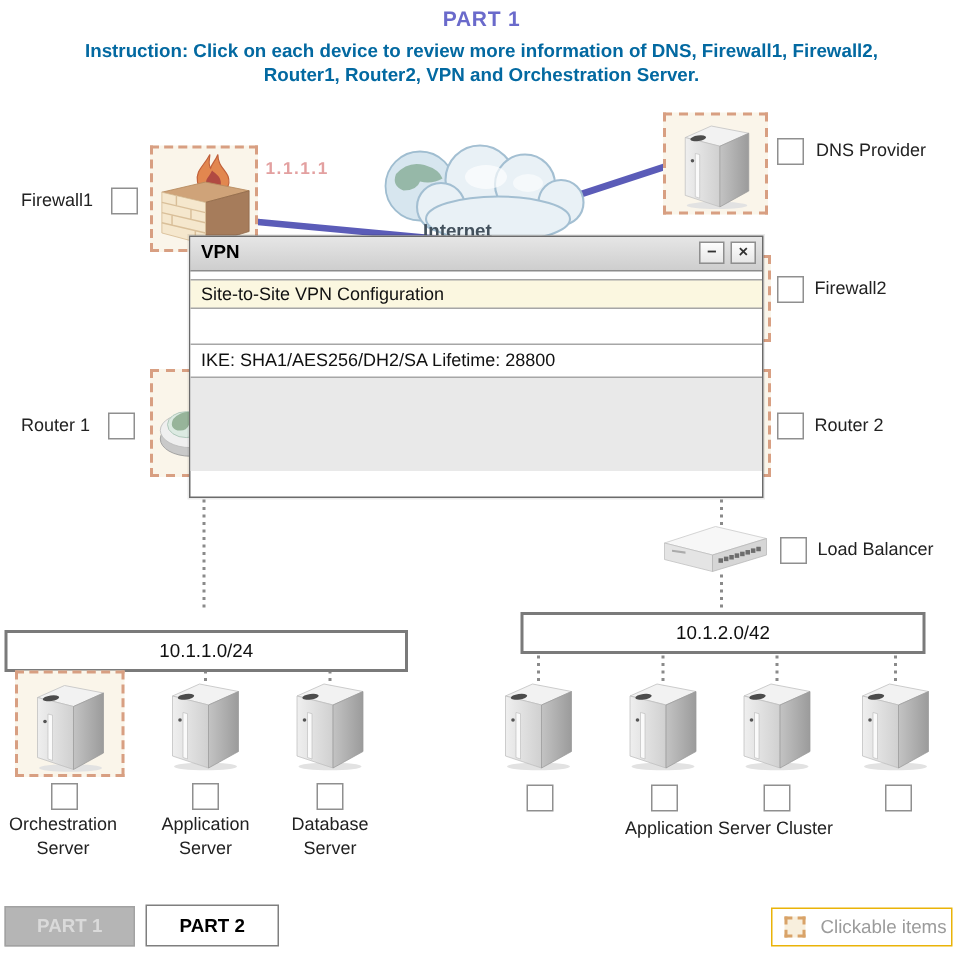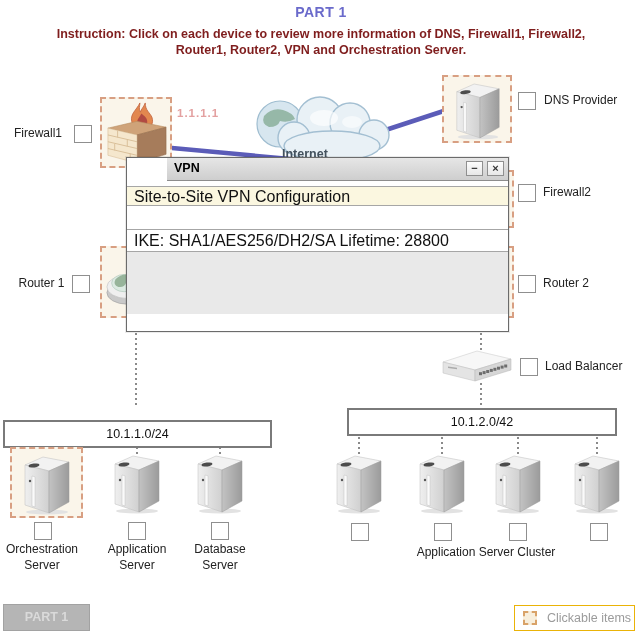--- a/index.html
+++ b/index.html
@@ -1,39 +1,39 @@
 <!DOCTYPE html>
 <html><head>
 <meta charset="utf-8">
 <style>
   html,body{margin:0;padding:0;background:#fff;}
   #stage{position:relative;width:642px;height:638px;background:#fff;overflow:hidden;
          font-family:"Liberation Sans",sans-serif;color:#1a1a1a;}
   .abs{position:absolute;}
   
   .title{top:4px;left:0;width:642px;text-align:center;font-size:14px;font-weight:bold;color:#6a6acb;letter-spacing:.5px;}
-  .instruction{top:27px;left:31px;width:580px;text-align:center;font-size:12.5px;font-weight:bold;color:#7f1d1d;line-height:1.25;}
+  .instruction{top:27px;left:31px;width:580px;text-align:center;font-size:12.5px;font-weight:bold;color:#0369a1;line-height:1.25;}
   
   .lbl{font-size:12px;color:#222;white-space:nowrap;}
   .cb{width:16px;height:16px;background:#fff;border:1px solid #8f8f8f;}
   .dashbox{border:2px dashed #d89f82;background:#faf5ea;box-sizing:border-box;}
   .ip{font-size:11.5px;font-weight:bold;color:#e3a0a0;letter-spacing:1px;}
   .bar{height:28px;background:#fff;border:2px solid #7a7a7a;box-sizing:border-box;
        text-align:center;font-size:12.5px;line-height:24px;color:#111;}
   .srvlbl{font-size:12px;color:#222;text-align:center;line-height:1.3;}
   
   #vpn{left:126px;top:157px;width:383px;height:175px;background:#fff;border:1px solid #6b6b6b;
        box-sizing:border-box;z-index:10;box-shadow:0 0 0 1px rgba(0,0,0,.08);}
   #vpn .tbar{position:relative;height:22px;background:linear-gradient(#e6e6e6,#cecece);
-       border-bottom:1px solid #8c8c8c;margin-left:40px;}
+       border-bottom:1px solid #8c8c8c;}
   #vpn .tbar .t{position:absolute;left:7px;top:3px;font-size:12.5px;font-weight:bold;color:#000;}
   .winbtn{position:absolute;top:3px;width:17px;height:15px;background:linear-gradient(#fdfdfd,#e7e7e7);
        border:1px solid #8f8f8f;box-sizing:border-box;text-align:center;line-height:12px;
        font-size:11px;font-weight:bold;color:#333;}
-  .row{box-sizing:border-box;padding-left:7px;font-size:16px;color:#111;border-bottom:1px solid #a6a6a6;}
+  .row{box-sizing:border-box;padding-left:7px;font-size:12px;color:#111;border-bottom:1px solid #a6a6a6;}
   .row.y{background:#fbf7e0;}
   .row.w{background:#fff;}
   
   .btn{box-sizing:border-box;text-align:center;font-weight:bold;font-size:12.5px;}
   #btnPart1{left:3px;top:604px;width:87px;height:27px;background:#b5b5b5;color:#dadada;
        border:1px solid #a2a2a2;line-height:25px;}
   #btnPart2{left:97px;top:603px;width:89px;height:28px;background:#fff;color:#000;
        border:1px solid #7f7f7f;line-height:26px;}
   #legend{left:514px;top:605px;width:121px;height:26px;border:1px solid #eab308;background:#fff;
        box-sizing:border-box;display:flex;align-items:center;}
@@ -155,21 +155,21 @@
         <use href="#sym-server"></use>
       </svg>
   </div>
   <div class="abs cb" style="left:518px;top:92px;"></div>
   <div class="abs lbl" style="left:544px;top:93px;">DNS Provider</div>
 
   <div class="abs dashbox" style="left:445px;top:170px;width:69px;height:58px;z-index:2"></div>
   <div class="abs cb" style="left:518px;top:184px;"></div>
   <div class="abs lbl" style="left:543px;top:185px;">Firewall2</div>
 
-  <div class="abs lbl" style="left:14px;top:276px;width:55px;text-align:center;">Router 1</div>
+  <div class="abs lbl" style="left:14px;top:276px;width:55px;text-align:left;">Router 1</div>
   <div class="abs cb" style="left:72px;top:275px;"></div>
   <div class="abs dashbox" style="left:100px;top:246px;width:70px;height:72px;z-index:2">
     <svg width="46" height="46" style="margin:14px 0 0 2px">
         <use href="#sym-router"></use>
       </svg>
   </div>
 
   <div class="abs dashbox" style="left:445px;top:246px;width:69px;height:72px;z-index:2"></div>
   <div class="abs cb" style="left:518px;top:275px;"></div>
   <div class="abs lbl" style="left:543px;top:276px;">Router 2</div>
@@ -230,18 +230,19 @@
       <div class="winbtn" style="right:4px;">×</div>
     </div>
     <div style="height:5px;background:#fff;"></div>
     <div class="row y" style="height:20px;line-height:19px;border-top:1px solid #a6a6a6;">Site-to-Site VPN Configuration</div>
     <div class="row w" style="height:24px;line-height:23px;"></div>
     <div class="row w" style="height:22px;line-height:21px;">IKE: SHA1/AES256/DH2/SA Lifetime: 28800</div>
     <div style="height:62px;background:#e9e9e9;"></div>
   </div>
 
   <div class="abs btn" id="btnPart1">PART 1</div>
+  <div class="abs btn" id="btnPart2">PART 2</div>
   <div class="abs" id="legend">
     <div class="sq"></div>
     <div class="txt">Clickable items</div>
   </div>
 
 </div>
 
 </body></html>

